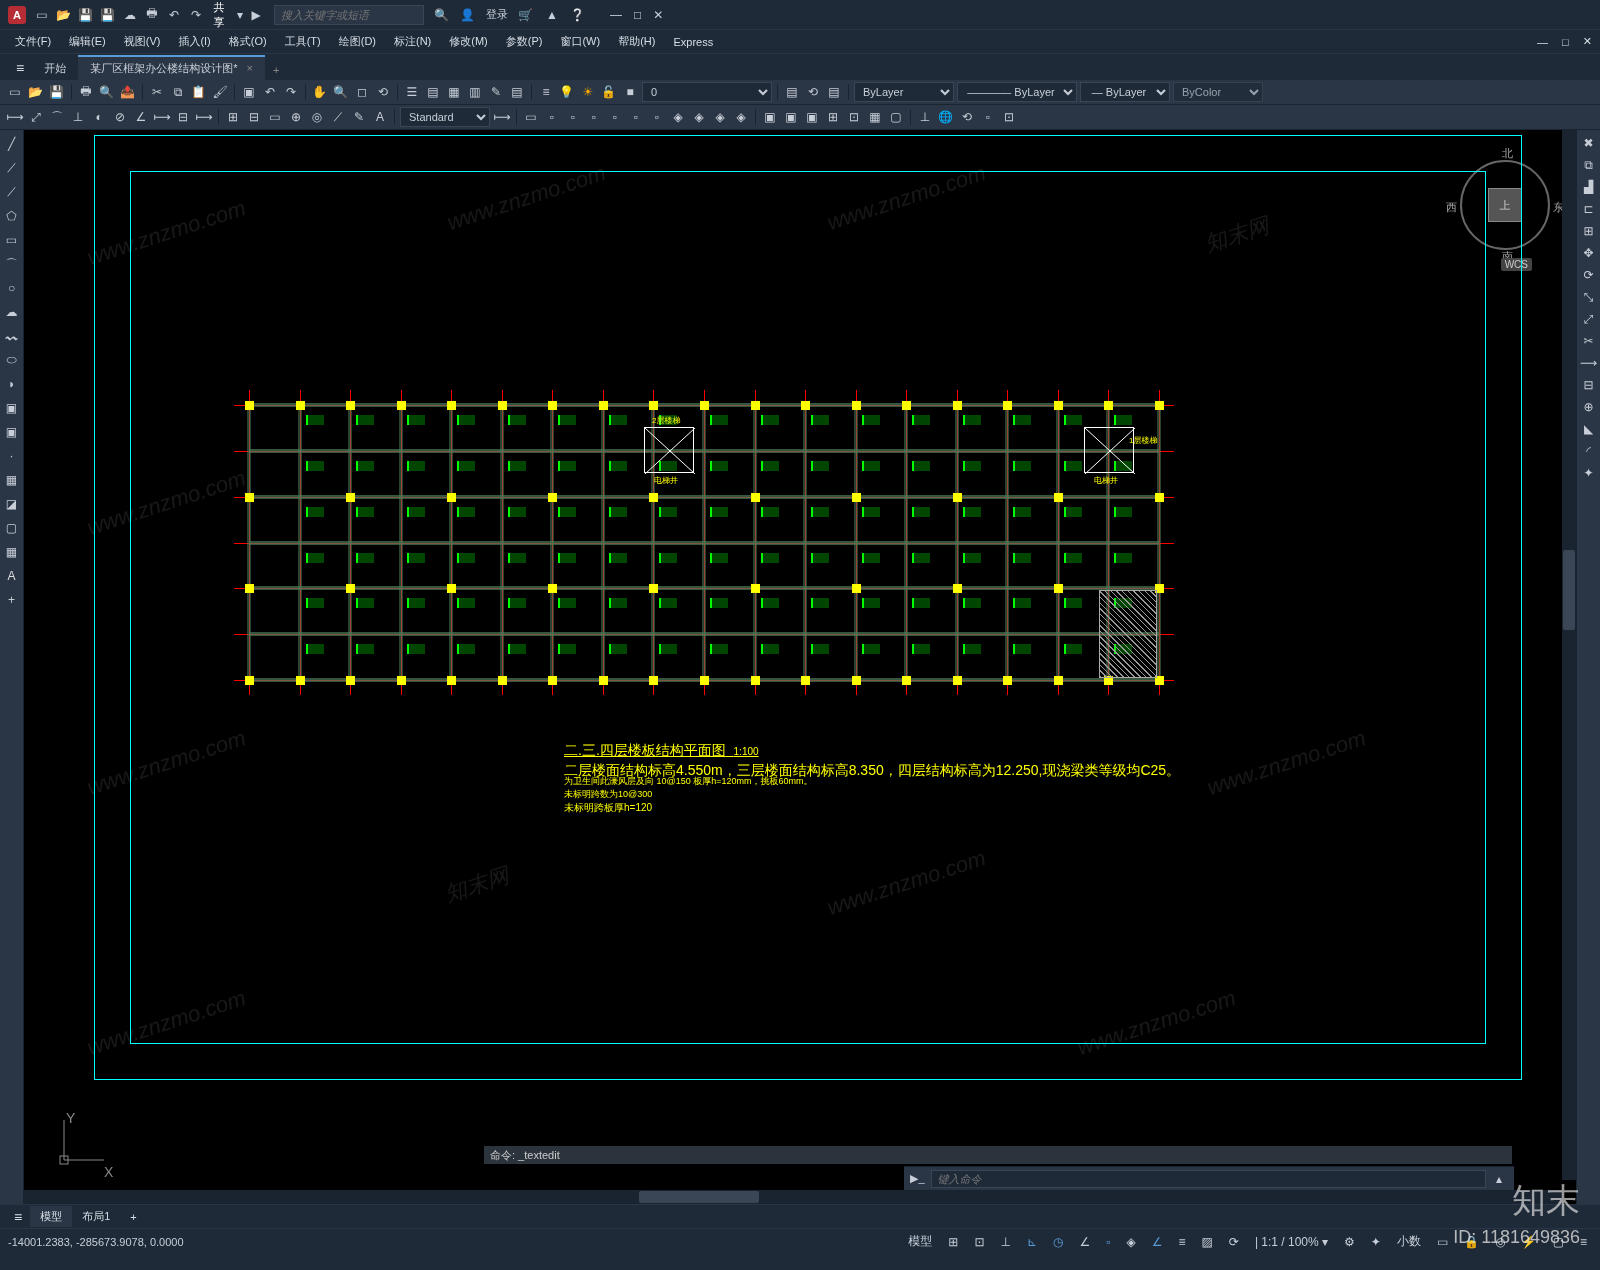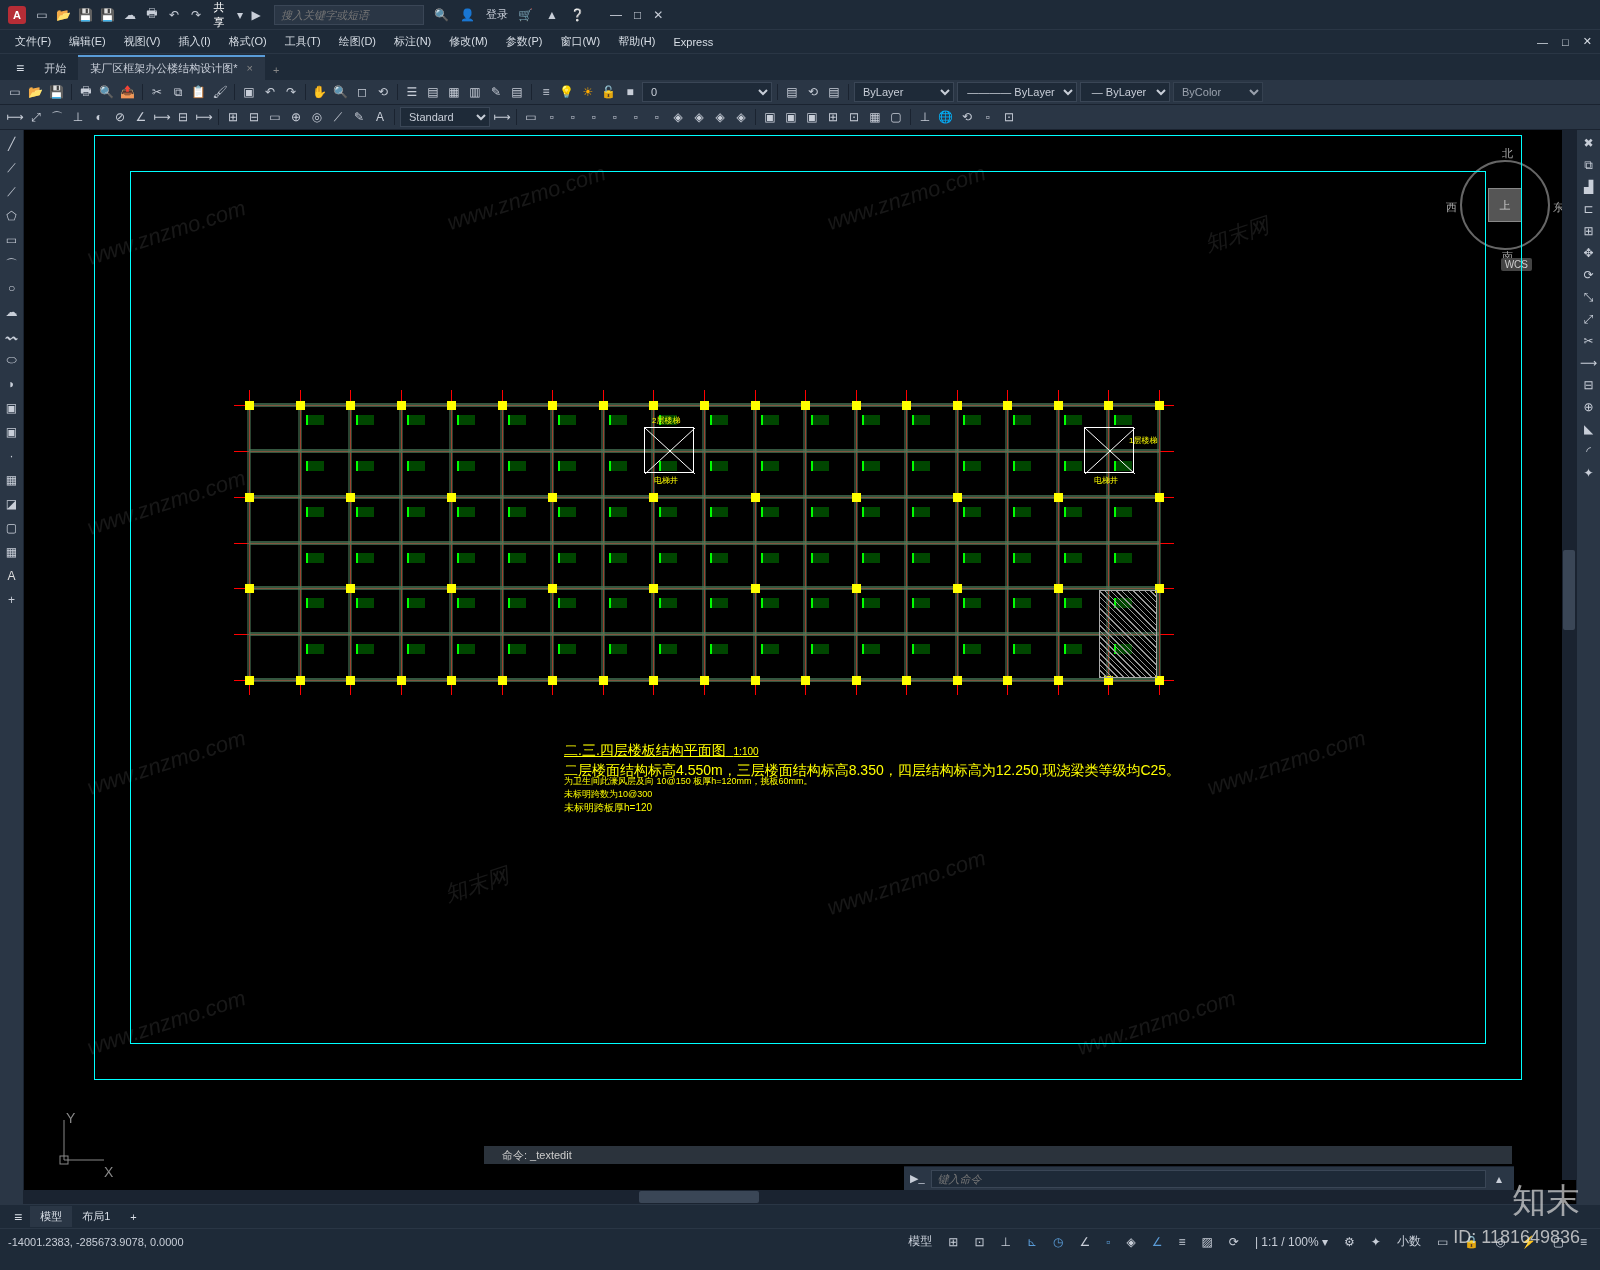--- a/index.html
+++ b/index.html
@@ -45,21 +45,21 @@
 .frame-inner { position:absolute; left:36px; top:36px; right:36px; bottom:36px; border:1px solid #00ffff; }
 .drawing { position:absolute; left:225px; top:275px; width:910px; height:275px; }
 .gridline { position:absolute; background:#ff0000; }
 .beamline { position:absolute; background:#4a7a5a; }
 .col { position:absolute; width:9px; height:9px; background:#ffff00; }
 .xmark { position:absolute; color:#fff; font-size:16px; }
 .dlabel { position:absolute; color:#ffff00; font-size:11px; white-space:nowrap; }
 .hatched { position:absolute; background:repeating-linear-gradient(45deg,#999 0,#999 1px,transparent 1px,transparent 4px); border:1px solid #aaa; }
 .annot { position:absolute; color:#0f0; font-size:6px; }
 .shafttxt { position:absolute; color:#ff0; font-size:8px; }
-.cmdhistory { position:absolute; left:460px; bottom:26px; right:50px; background:rgba(50,60,70,0.85); font-size:11px; padding:2px 18px; line-height:14px; color:#ccc; }
+.cmdhistory { position:absolute; left:460px; bottom:26px; right:50px; background:rgba(50,60,70,0.85); font-size:11px; padding:2px 6px; line-height:14px; color:#ccc; }
 .cmdline { height:24px; background:#2a3645; border-top:1px solid #1a2330; display:flex; align-items:center; padding:0 6px; margin-left:440px; margin-right:30px; }
 .cmdline .prompt-icon { margin-right:6px; color:#c8ced8; }
 .cmdline input { flex:1; background:#1e2a38; border:1px solid #3a4656; color:#c8ced8; padding:2px 6px; font-size:11px; font-style:italic; }
 .layouttabs { height:24px; background:#1e2a38; border-top:1px solid #2a3645; display:flex; align-items:center; padding:0 6px; font-size:11px; }
 .layouttabs .ltab { padding:3px 10px; cursor:pointer; }
 .layouttabs .ltab.active { background:#2a3645; }
 .statusbar { height:26px; background:#1e2a38; border-top:1px solid #2a3645; display:flex; align-items:center; padding:0 8px; font-size:11px; gap:6px; }
 .statusbar .coords { color:#c8ced8; }
 .statusbar .spacer { flex:1; }
 .sb-btn { padding:2px 5px; color:#c8ced8; cursor:pointer; font-size:12px; }

